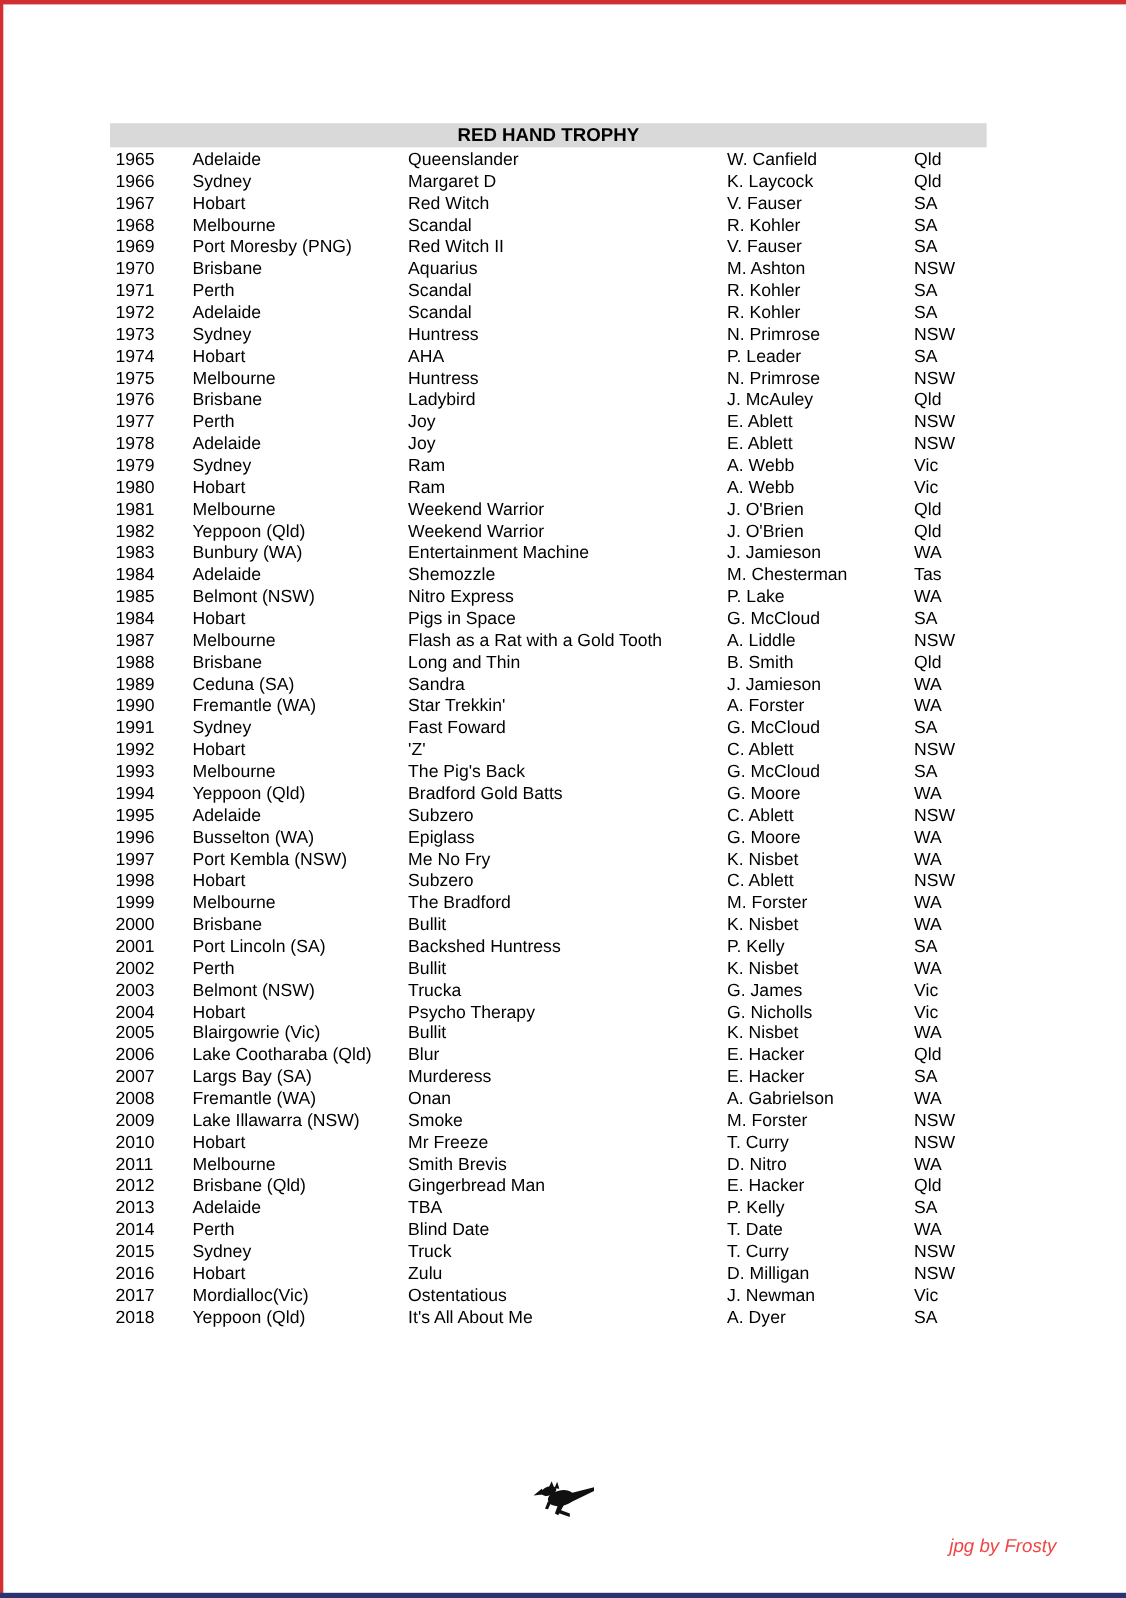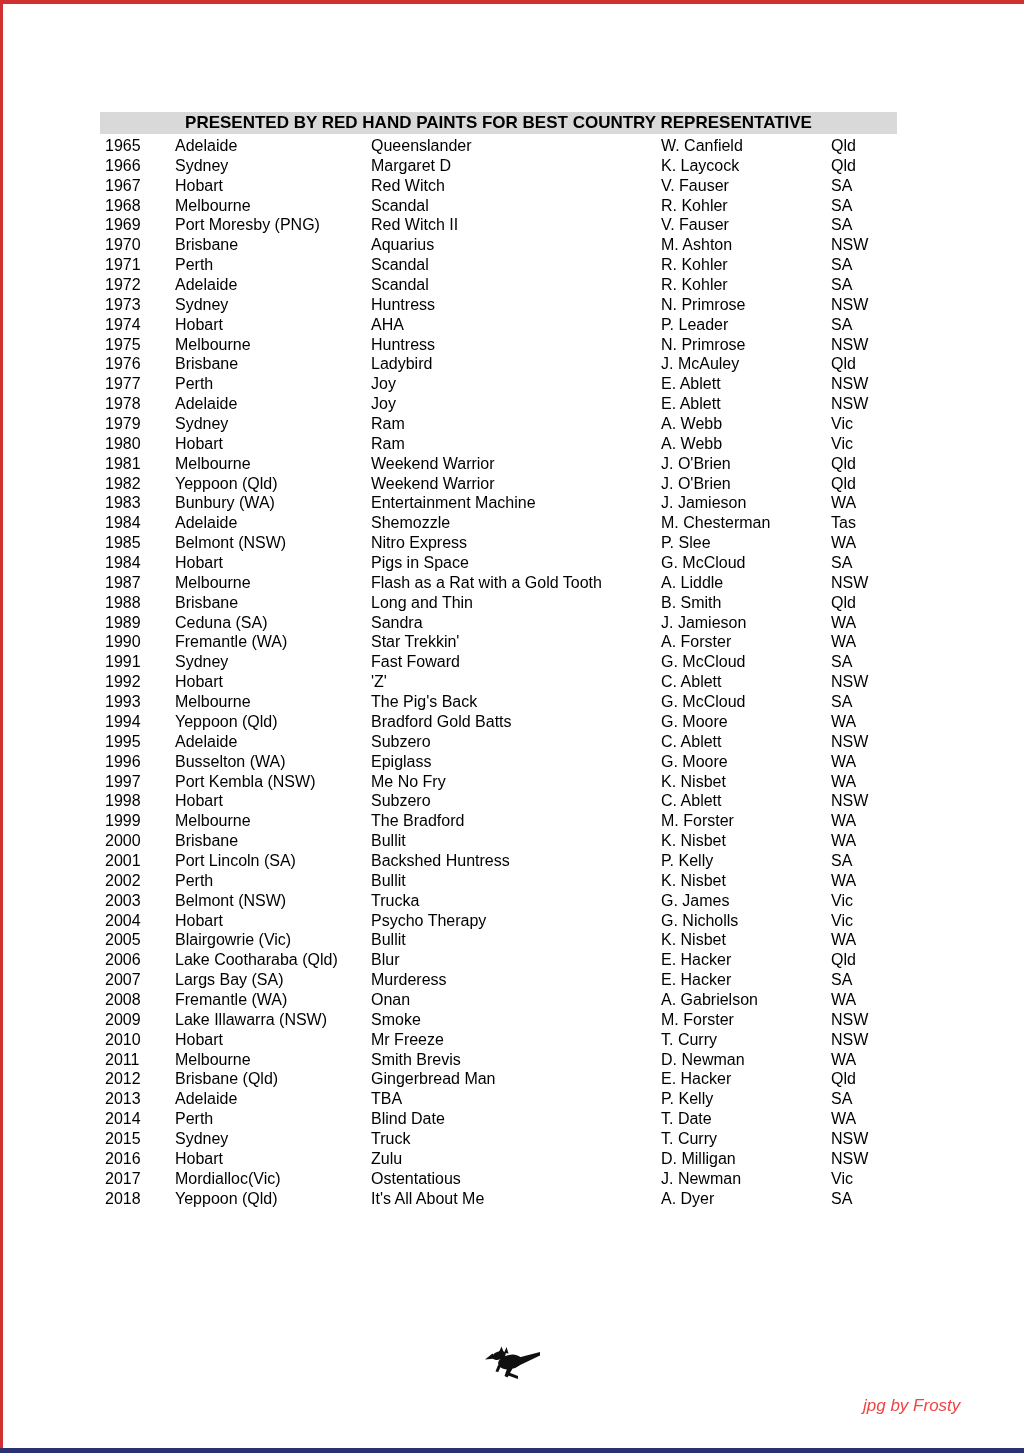--- a/index.html
+++ b/index.html
@@ -59,21 +59,21 @@
 </style>
 </head>
 <body>
 
 <div class="edge-top"></div>
 <div class="edge-left"></div>
 <div class="edge-bottom"></div>
 
 <div class="doc">
   <div class="title-bar">
-    <span class="title-line">PRESENTED BY RED HAND PAINTS FOR BEST COUNTRY REPRESENTATIVE</span>
+    <span class="title-line">RED HAND TROPHY</span>
   </div>
 
   <div class="table">
     <div id="table-body">
         <div class="row">
     <span class="cell">1965</span>
     <span class="cell">Adelaide</span>
     <span class="cell">Queenslander</span>
     <span class="cell">W. Canfield</span>
     <span class="cell">Qld</span>
@@ -208,21 +208,21 @@
     <span class="cell">1984</span>
     <span class="cell">Adelaide</span>
     <span class="cell">Shemozzle</span>
     <span class="cell">M. Chesterman</span>
     <span class="cell">Tas</span>
   </div>
         <div class="row">
     <span class="cell">1985</span>
     <span class="cell">Belmont (NSW)</span>
     <span class="cell">Nitro Express</span>
-    <span class="cell">P. Slee</span>
+    <span class="cell">P. Lake</span>
     <span class="cell">WA</span>
   </div>
         <div class="row">
     <span class="cell">1984</span>
     <span class="cell">Hobart</span>
     <span class="cell">Pigs in Space</span>
     <span class="cell">G. McCloud</span>
     <span class="cell">SA</span>
   </div>
         <div class="row">
@@ -390,21 +390,21 @@
     <span class="cell">2010</span>
     <span class="cell">Hobart</span>
     <span class="cell">Mr Freeze</span>
     <span class="cell">T. Curry</span>
     <span class="cell">NSW</span>
   </div>
         <div class="row">
     <span class="cell">2011</span>
     <span class="cell">Melbourne</span>
     <span class="cell">Smith Brevis</span>
-    <span class="cell">D. Newman</span>
+    <span class="cell">D. Nitro</span>
     <span class="cell">WA</span>
   </div>
         <div class="row">
     <span class="cell">2012</span>
     <span class="cell">Brisbane (Qld)</span>
     <span class="cell">Gingerbread Man</span>
     <span class="cell">E. Hacker</span>
     <span class="cell">Qld</span>
   </div>
         <div class="row">

